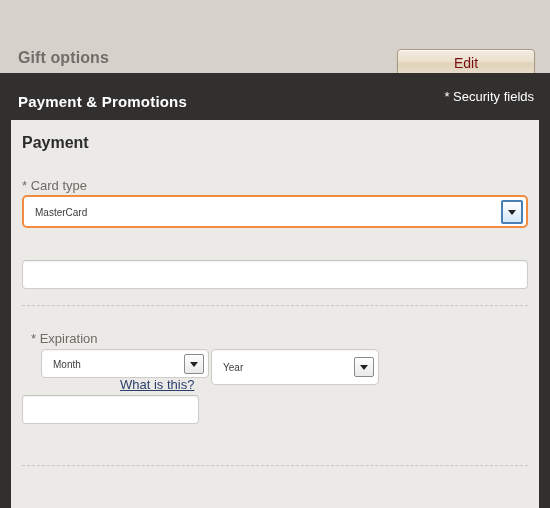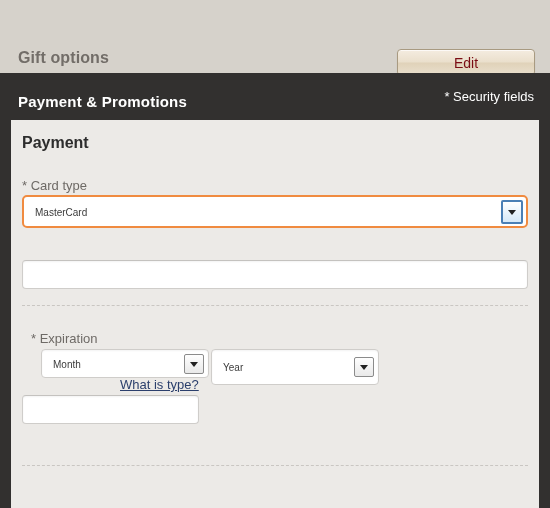--- a/index.html
+++ b/index.html
@@ -267,21 +267,21 @@
       </div>
 
       <div class="select" style="left:200px; top:229px; width:168px; height:36px;">
         <span class="select-value">Year</span>
         <span class="select-arrow">
           <span class="caret"></span>
         </span>
       </div>
 
 
-      <span class="link" style="left:109px; top:257px;">What is type?</span>
+      <span class="link" style="left:109px; top:257px;">What is this?</span>
 
       <input class="text-input" type="text" style="left: 11px; top: 275px; width: 177px; height: 29px;" placeholder="">
 
 
       <div class="divider" style="top:345px;"></div>
 
     </div>
   </div>
 </div>
 

